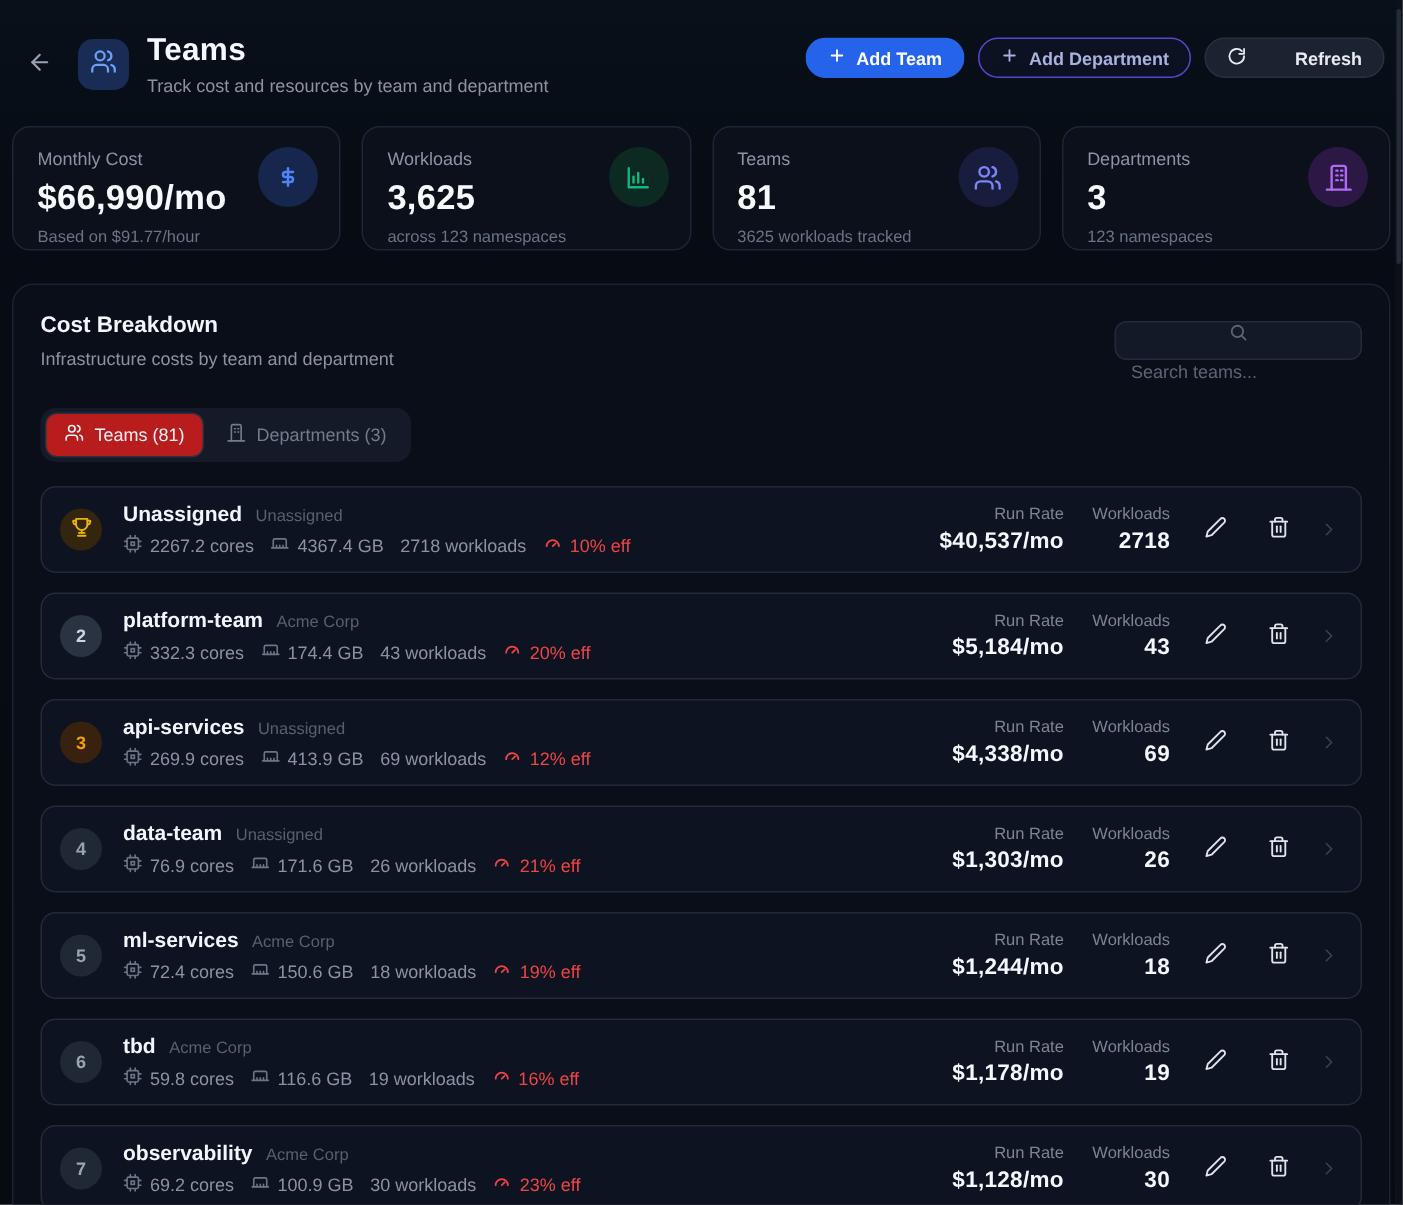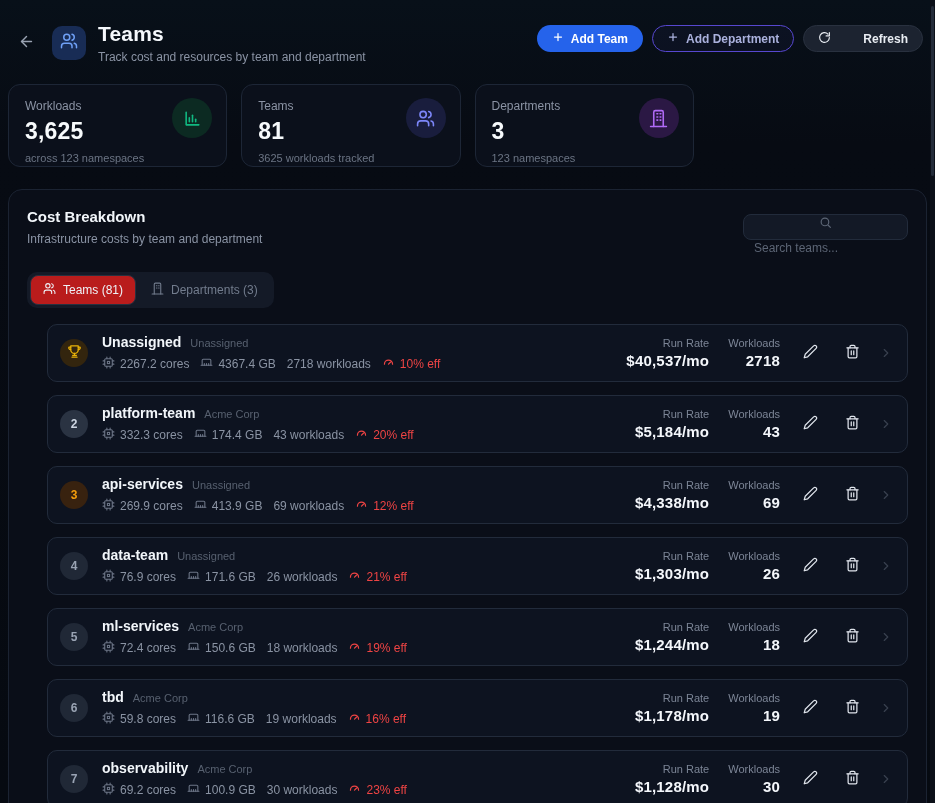--- a/index.html
+++ b/index.html
@@ -42,21 +42,21 @@
   .search-box input { background: transparent; border: none; outline: none; width: 100%; font-size: 12px; color: #cbd5e1; font-family: inherit; }
   .search-box input::placeholder { color: #5c6575; }
 
   
   .tabs { display: inline-flex; background: #141a27; border-radius: 10px; padding: 3px; gap: 2px; margin-top: 26px; }
   .tab { display: flex; align-items: center; gap: 7px; font-size: 12px; font-weight: 500; padding: 6px 12px; border-radius: 8px; color: #727c8d; cursor: pointer; border: 1px solid transparent; background: transparent; font-family: inherit; }
   .tab.active { background: #b91c1c; color: #eef2f7; border-color: #27303f; }
 
   
   .team-list { margin-top: 16px; }
-  .row { display: flex; justify-content: space-between; align-items: center; height: 58px; background: #0d1320; border: 1px solid #222b3b; border-radius: 10px; padding: 0 14px 0 12px; margin-bottom: 13px; cursor: pointer; margin-left: 20px; }
+  .row { display: flex; justify-content: space-between; align-items: center; height: 58px; background: #0d1320; border: 1px solid #222b3b; border-radius: 10px; padding: 0 14px 0 12px; margin-bottom: 13px; cursor: pointer; }
   .row-left { display: flex; align-items: center; gap: 14px; }
   .rank { width: 28px; height: 28px; border-radius: 50%; display: flex; align-items: center; justify-content: center; font-size: 12px; font-weight: 700; flex: 0 0 28px; }
   .rank.gold   { background: #33250e; color: #eab308; }
   .rank.silver { background: #2a3342; color: #cdd5e1; }
   .rank.bronze { background: #38220f; color: #f59e0b; }
   .rank.plain  { background: #202836; color: #9aa4b4; }
   .rank .trophy-icon { display: none; }
   .rank.gold .trophy-icon { display: block; }
   .name-line { display: flex; align-items: baseline; gap: 9px; }
   .team-name { font-size: 14px; font-weight: 700; color: #f2f6fa; }
@@ -125,20 +125,31 @@
               <path d="M21 12a9 9 0 1 1-2.64-6.36"></path>
               <path d="M21 3v6h-6"></path>
             </svg></span>
         <span>Refresh</span>
       </button>
     </div>
   </div>
 
   <div class="stats">
     <div class="stat-card">
+      <div class="stat-label">Monthly Cost</div>
+      <div class="stat-value">$66,990/mo</div>
+      <div class="stat-caption">Based on $91.77/hour</div>
+      <div class="stat-icon" style="background: rgb(22, 38, 77); color: rgb(79, 132, 247);">
+        <svg width="20" height="20" viewBox="0 0 24 24" fill="none" stroke="currentColor" stroke-width="2" stroke-linecap="round" stroke-linejoin="round">
+            <path d="M16 8h-6a2 2 0 1 0 0 4h4a2 2 0 1 1 0 4H8"></path>
+            <path d="M12 5v14"></path>
+          </svg>
+      </div>
+    </div>
+    <div class="stat-card">
       <div class="stat-label">Workloads</div>
       <div class="stat-value">3,625</div>
       <div class="stat-caption">across 123 namespaces</div>
       <div class="stat-icon" style="background: rgb(12, 42, 34); color: rgb(16, 185, 129);">
         <svg width="19" height="19" viewBox="0 0 24 24" fill="none" stroke="currentColor" stroke-width="2" stroke-linecap="round" stroke-linejoin="round">
             <path d="M4 4v16h16"></path>
             <path d="M8 16v-5"></path>
             <path d="M12 16V8"></path>
             <path d="M16 16v-3"></path>
           </svg>

